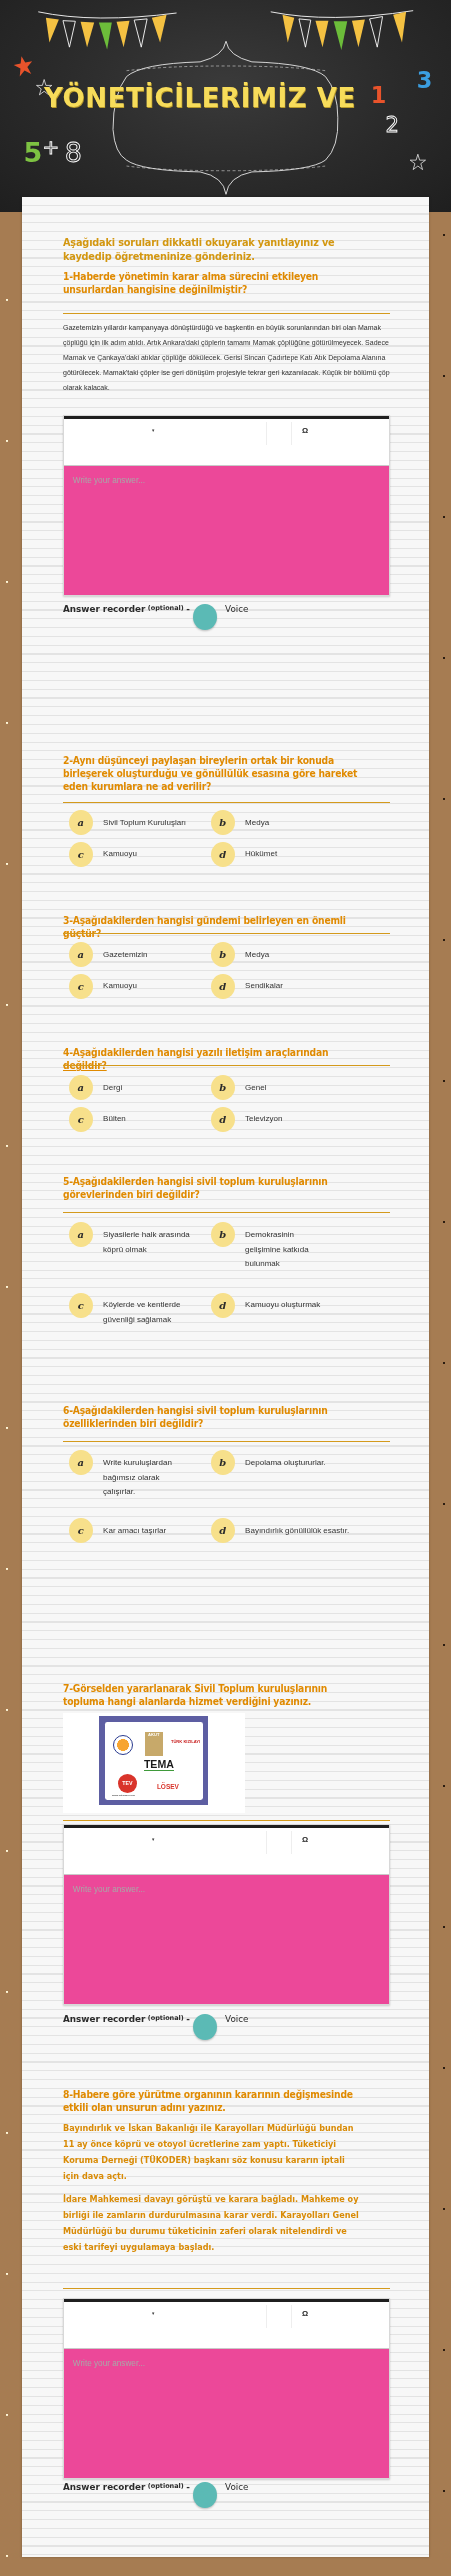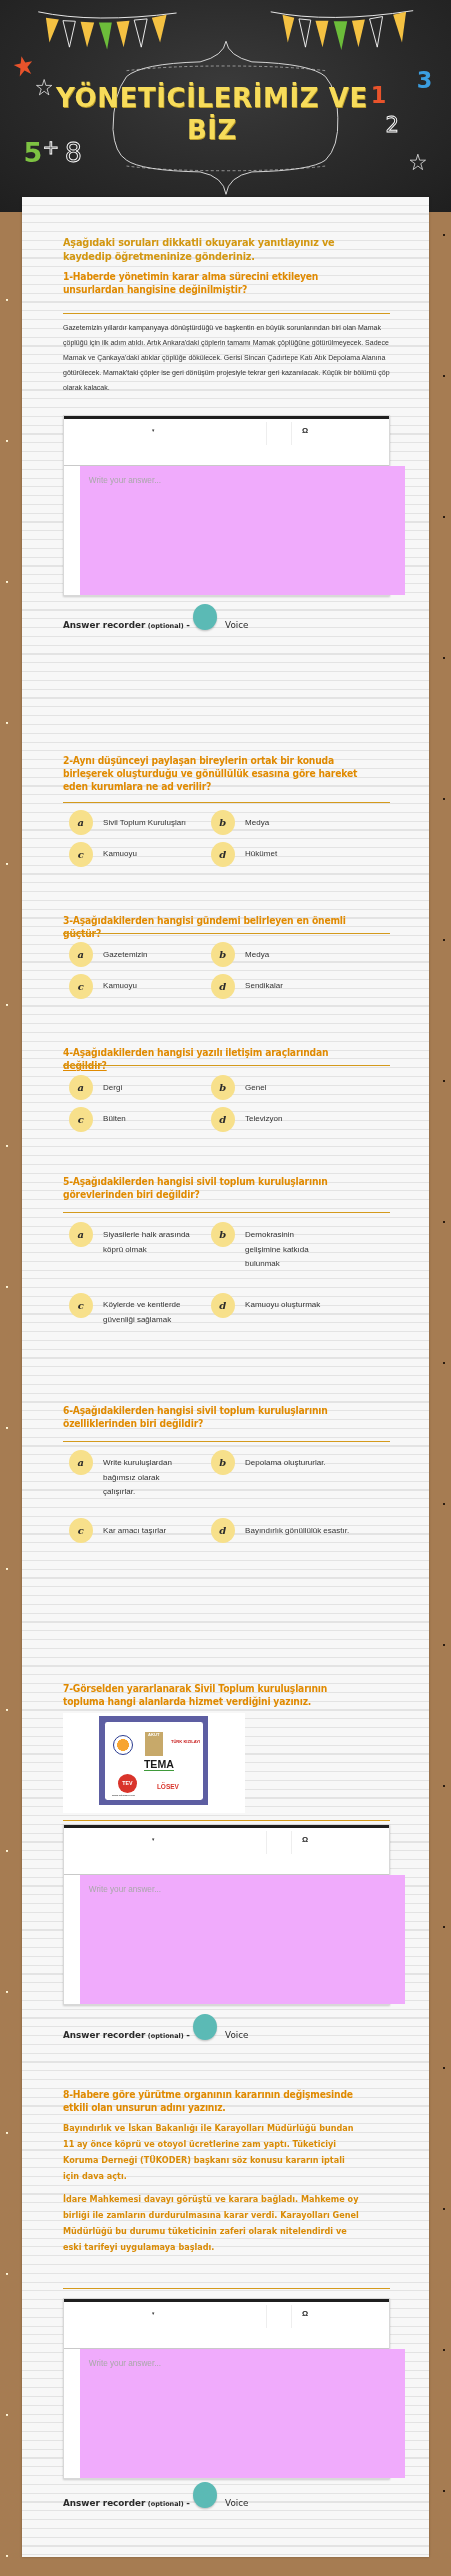--- a/index.html
+++ b/index.html
@@ -22,21 +22,20 @@
     background: radial-gradient(ellipse at 50% 40%, #3a3a3a 0%, #2a2a2a 55%, #1f1f1f 100%);
     overflow: hidden;
   }
   .header svg { position: absolute; left: 0; top: 0; }
   .header-title {
     position: absolute; left: 0; width: 400px; top: 82px;
     text-align: center; color: #f7dc5a;
     font-family: "DejaVu Sans", sans-serif; font-weight: bold;
     font-size: 26px; line-height: 32px; letter-spacing: 0.6px;
     text-shadow: 0.6px 0.6px 0 #b99a2a;
-    margin-left: 12px;
   }
   .paper {
     position: absolute; left: 22.4px; top: 197px; width: 407px; height: 2360px;
     background-color: #f7f7f7;
     background-image: repeating-linear-gradient(to bottom, transparent 0px, transparent 7.7px, #e3e3e3 7.7px, #e3e3e3 8.8px);
     box-shadow: 0 0 2.4px rgba(0,0,0,0.25);
   }
   .q-title {
     position: absolute; left: 63px; width: 330px;
     color: #e08a00;
@@ -67,25 +66,25 @@
   }
   .editor .topbar { height: 2.9px; background: #1f1f1f; }
   .editor .toolbar { position: relative; height: 47px; border-bottom: 0.6px solid #c9c9c9; }
   .editor .dropdown-caret { position: absolute; left: 88px; top: 9.4px; font-size: 4.7px; color: #333; }
   .editor .sep1 { position: absolute; left: 202px; top: 2.9px; width: 0.6px; height: 23.5px; background: #eee; }
   .editor .sep2 { position: absolute; left: 227px; top: 2.9px; width: 0.6px; height: 23.5px; background: #eee; }
   .editor .omega { position: absolute; left: 238px; top: 7px; font-size: 7.7px; font-weight: bold; color: #222; }
   .editor textarea {
     display: block; width: 100%; height: 129px; border: none; outline: none; resize: none;
     padding: 10.6px 8.8px; font-size: 8.2px; color: #333;
-    font-family: "Liberation Sans", sans-serif; background: #f0abfc; margin-left: 16px;
+    font-family: "Liberation Sans", sans-serif; background: #ec4899;
   }
   .editor textarea::placeholder { color: #a8a8a8; }
   .recorder {
-    position: absolute; left: 63px; height: 26px; display: flex; align-items: flex-end;
+    position: absolute; left: 63px; height: 26px; display: flex; align-items: flex-start;
     color: #2b2b2b; font-family: "DejaVu Sans", sans-serif;
   }
   .recorder .lbl { font-weight: bold; font-size: 8.8px; }
   .recorder .opt { font-weight: bold; font-size: 6.5px; margin-left: 2.4px; }
   .recorder .dash { font-weight: bold; font-size: 8.8px; margin-left: 2.4px; }
   .recorder .rec-btn {
     width: 23.5px; height: 26px; border-radius: 50%; background: #5bbab5;
     box-shadow: 0 1.2px 1.8px rgba(0,0,0,0.2); margin-left: 3.5px; cursor: pointer; border: none;
   }
   .recorder .voice { font-weight: normal; font-size: 8.8px; margin-left: 8.2px; }
@@ -150,21 +149,20 @@
 
     <text x="40" y="275" font-family="DejaVu Sans" font-size="46" fill="#7dc242" font-weight="bold">5</text>
     <text x="72" y="262" font-family="DejaVu Sans" font-size="34" fill="none" stroke="#fff" stroke-width="1.5">+</text>
     <text x="110" y="275" font-family="DejaVu Sans" font-size="46" fill="none" stroke="#fff" stroke-width="1.5">8</text>
     <text x="630" y="175" font-family="DejaVu Sans" font-size="38" fill="#e8532b" font-weight="bold">1</text>
     <text x="655" y="225" font-family="DejaVu Sans" font-size="36" fill="none" stroke="#fff" stroke-width="1.5">2</text>
     <text x="708" y="150" font-family="DejaVu Sans" font-size="38" fill="#3b9ee0" font-weight="bold">3</text>
   </svg>
   <div class="header-title">
     <div>YÖNETİCİLERİMİZ VE</div>
-    <div>BİZ</div>
   </div>
 </div>
 
 <div class="paper"></div>
 
 <div class="q-title light" style="top:235px;">Aşağıdaki soruları dikkatli okuyarak yanıtlayınız ve kaydedip öğretmeninize gönderiniz.</div>
 <div class="q-title" style="top:270px;">1-Haberde yönetimin karar alma sürecini etkileyen unsurlardan hangisine değinilmiştir?</div>
 <div class="divider" style="top:313px;"></div>
 <div class="para" style="top:320px;">Gazetemizin yıllardır kampanyaya dönüştürdüğü ve başkentin en büyük sorunlarından biri olan Mamak çöplüğü için ilk adım atıldı. Artık Ankara'daki çöplerin tamamı Mamak çöplüğüne götürülmeyecek. Sadece Mamak ve Çankaya'daki atıklar çöplüğe dökülecek. Gerisi Sincan Çadırtepe Katı Atık Depolama Alanına götürülecek. Mamak'taki çöpler ise geri dönüşüm projesiyle tekrar geri kazanılacak. Küçük bir bölümü çöp olarak kalacak.</div>
 

